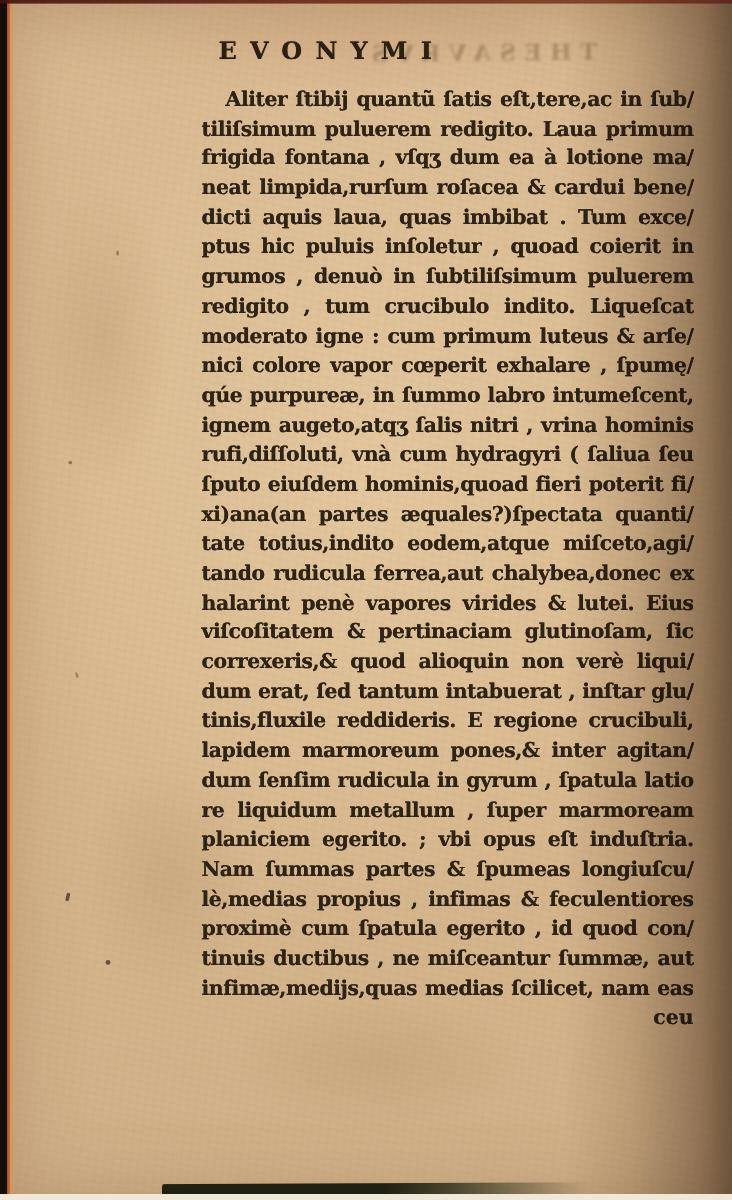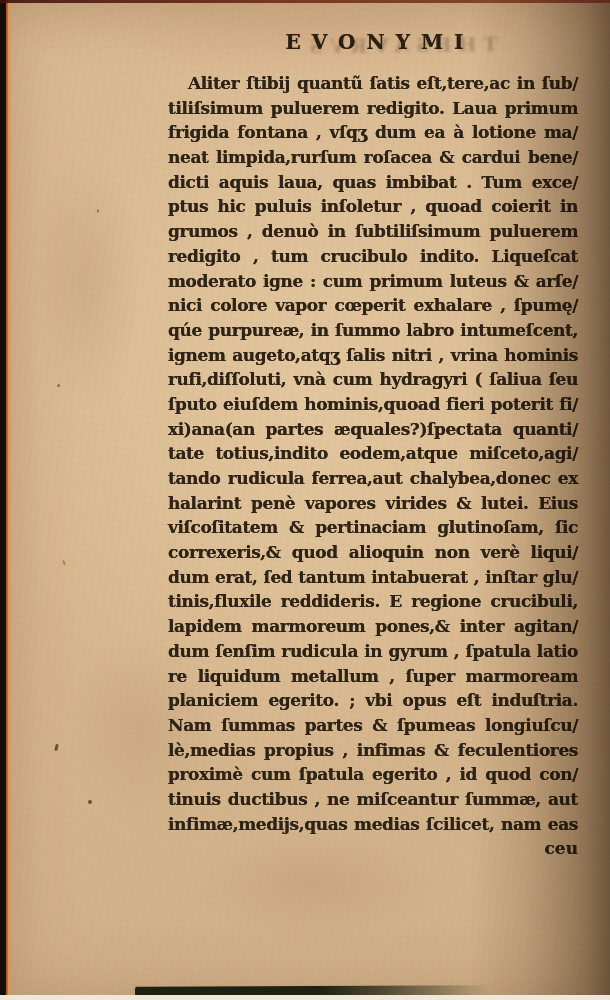--- a/index.html
+++ b/index.html
@@ -86,21 +86,21 @@
     color: rgba(96,76,50,0.38);
     filter: blur(1.4px);
     text-align: center;
     pointer-events: none;
   }
 
   
   .header {
     position: absolute; top: 30px; left: 168px; width: 410px;
     padding-left: 14px; box-sizing: border-box;
-    text-align: center;
+    text-align: left;
     font-size: 20px; font-weight: 700;
     letter-spacing: 0.55em;
     color: #281f13;
     text-shadow: 0 0 0.6px rgba(40,31,19,0.85);
   }
   .body {
     position: absolute; left: 168px; top: 71px; width: 410px;
     color: #2e2317;
   }
   .line {

